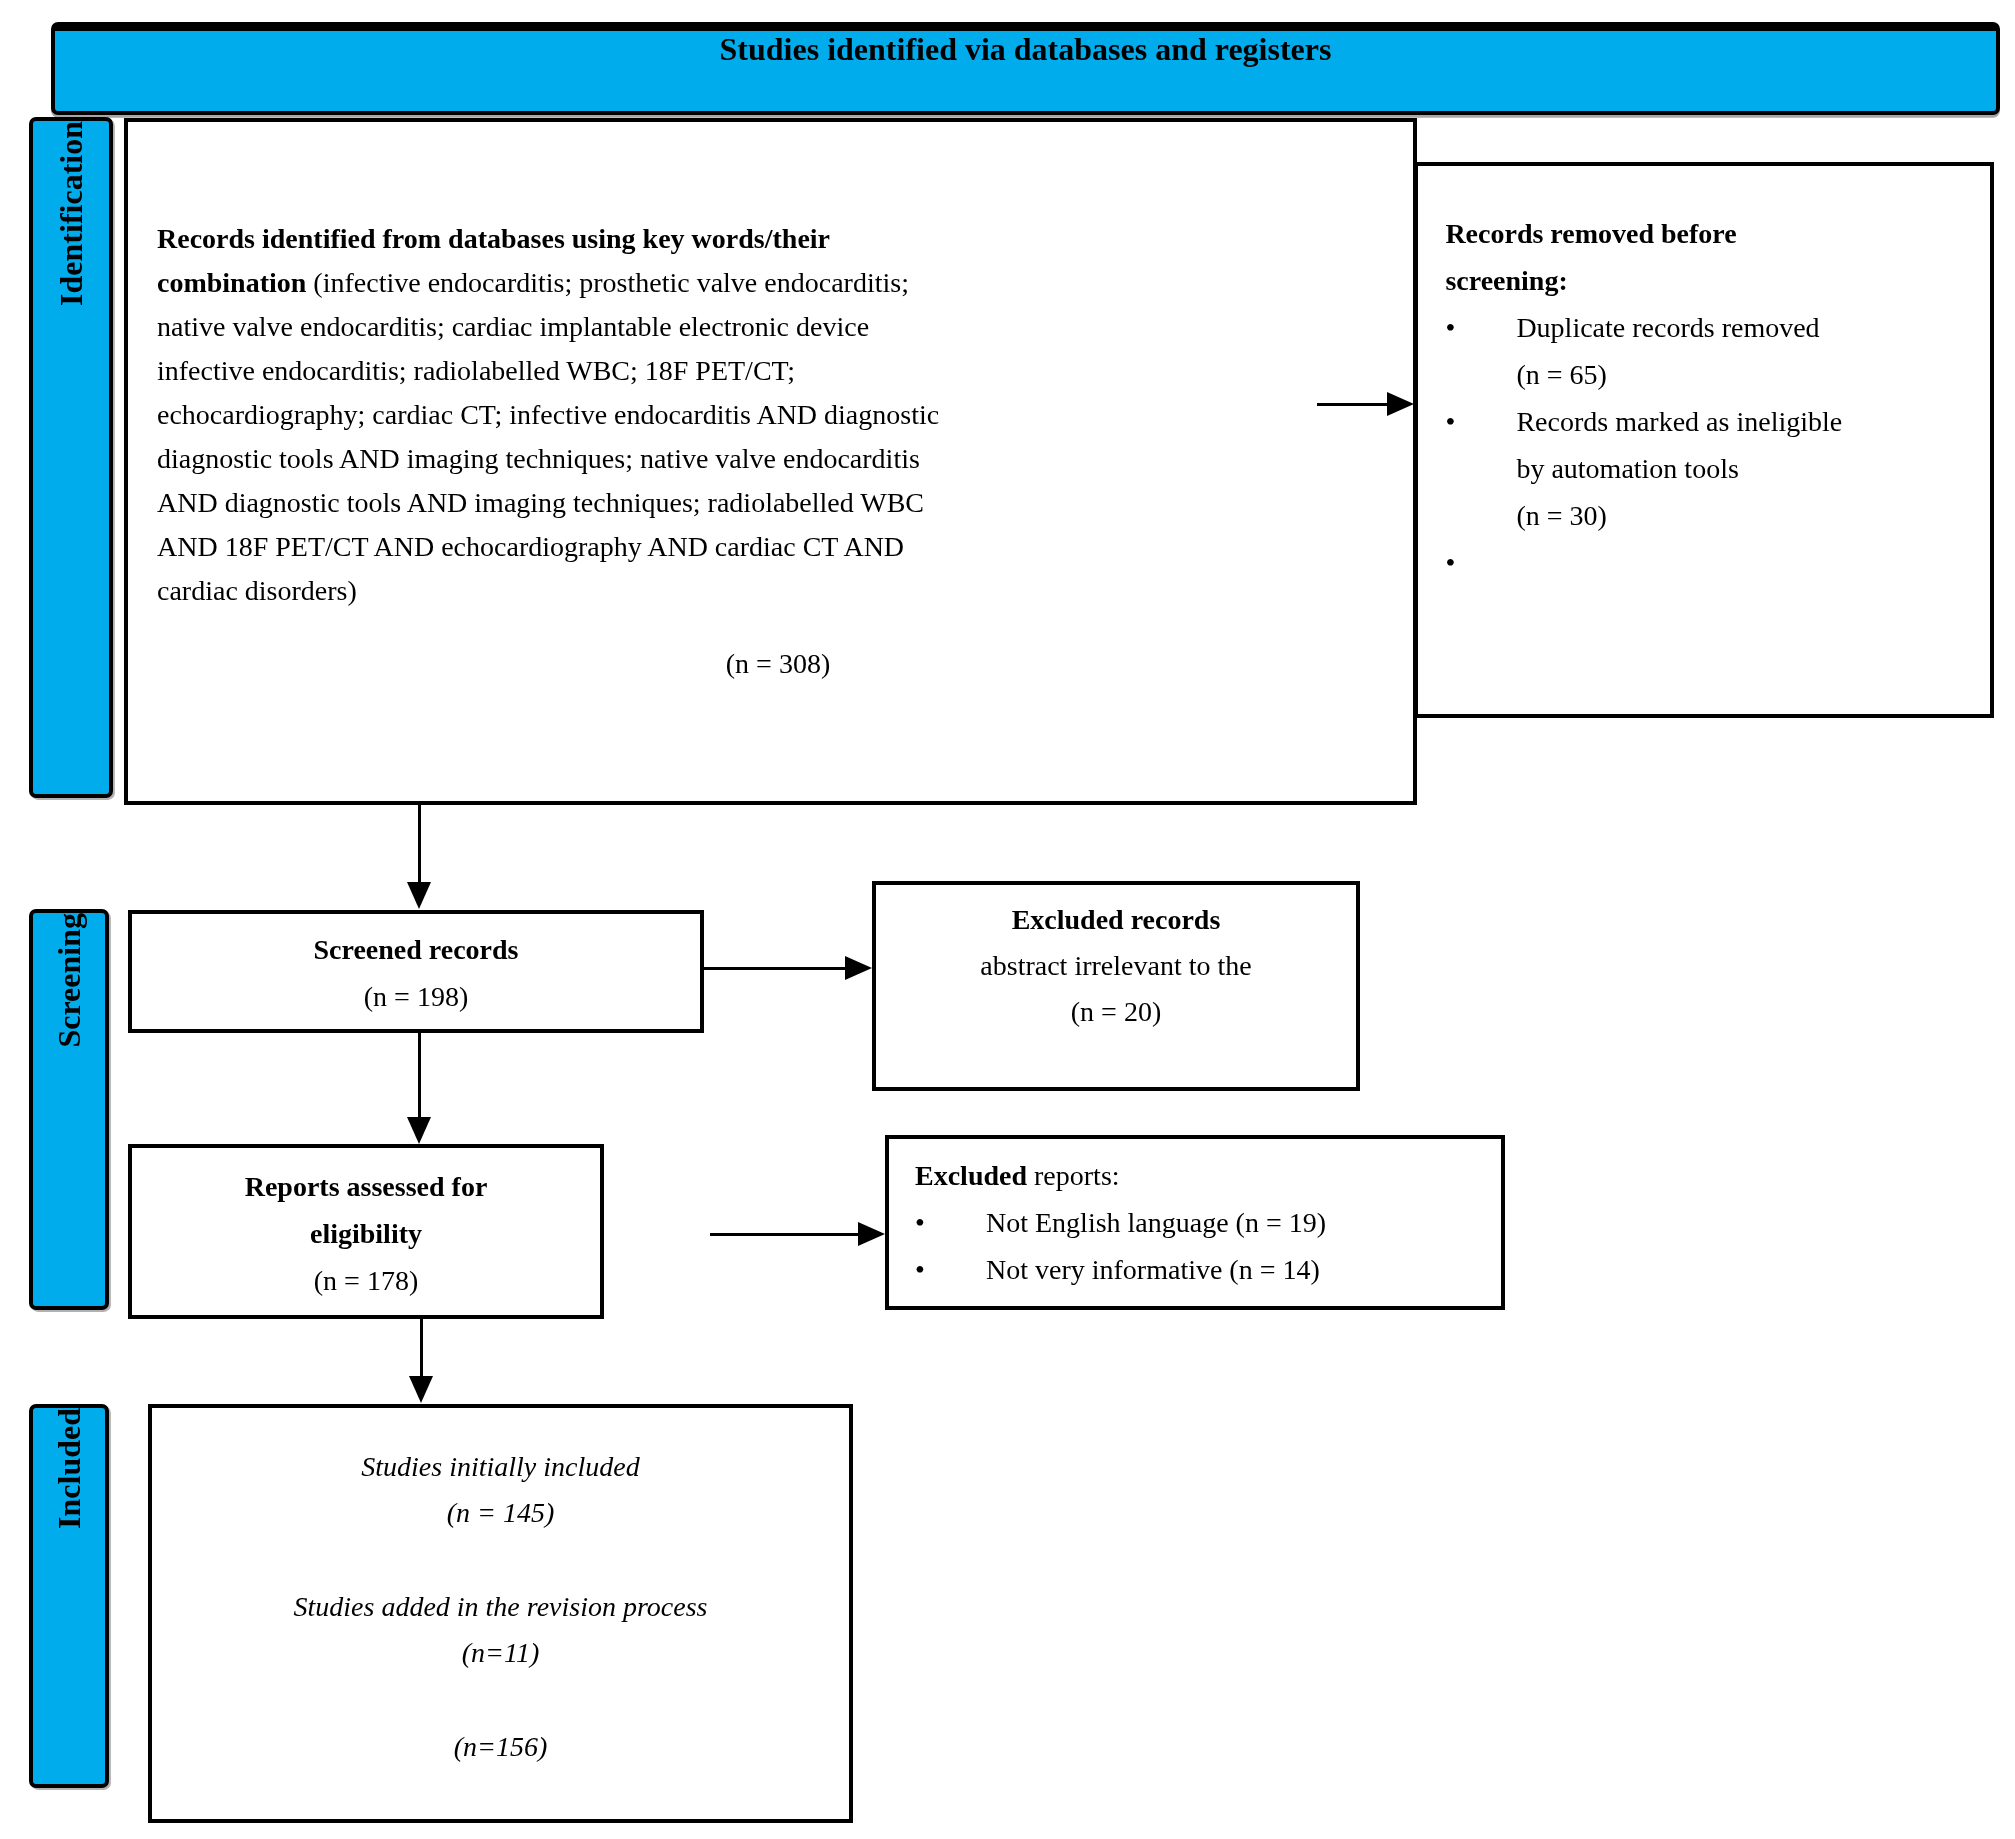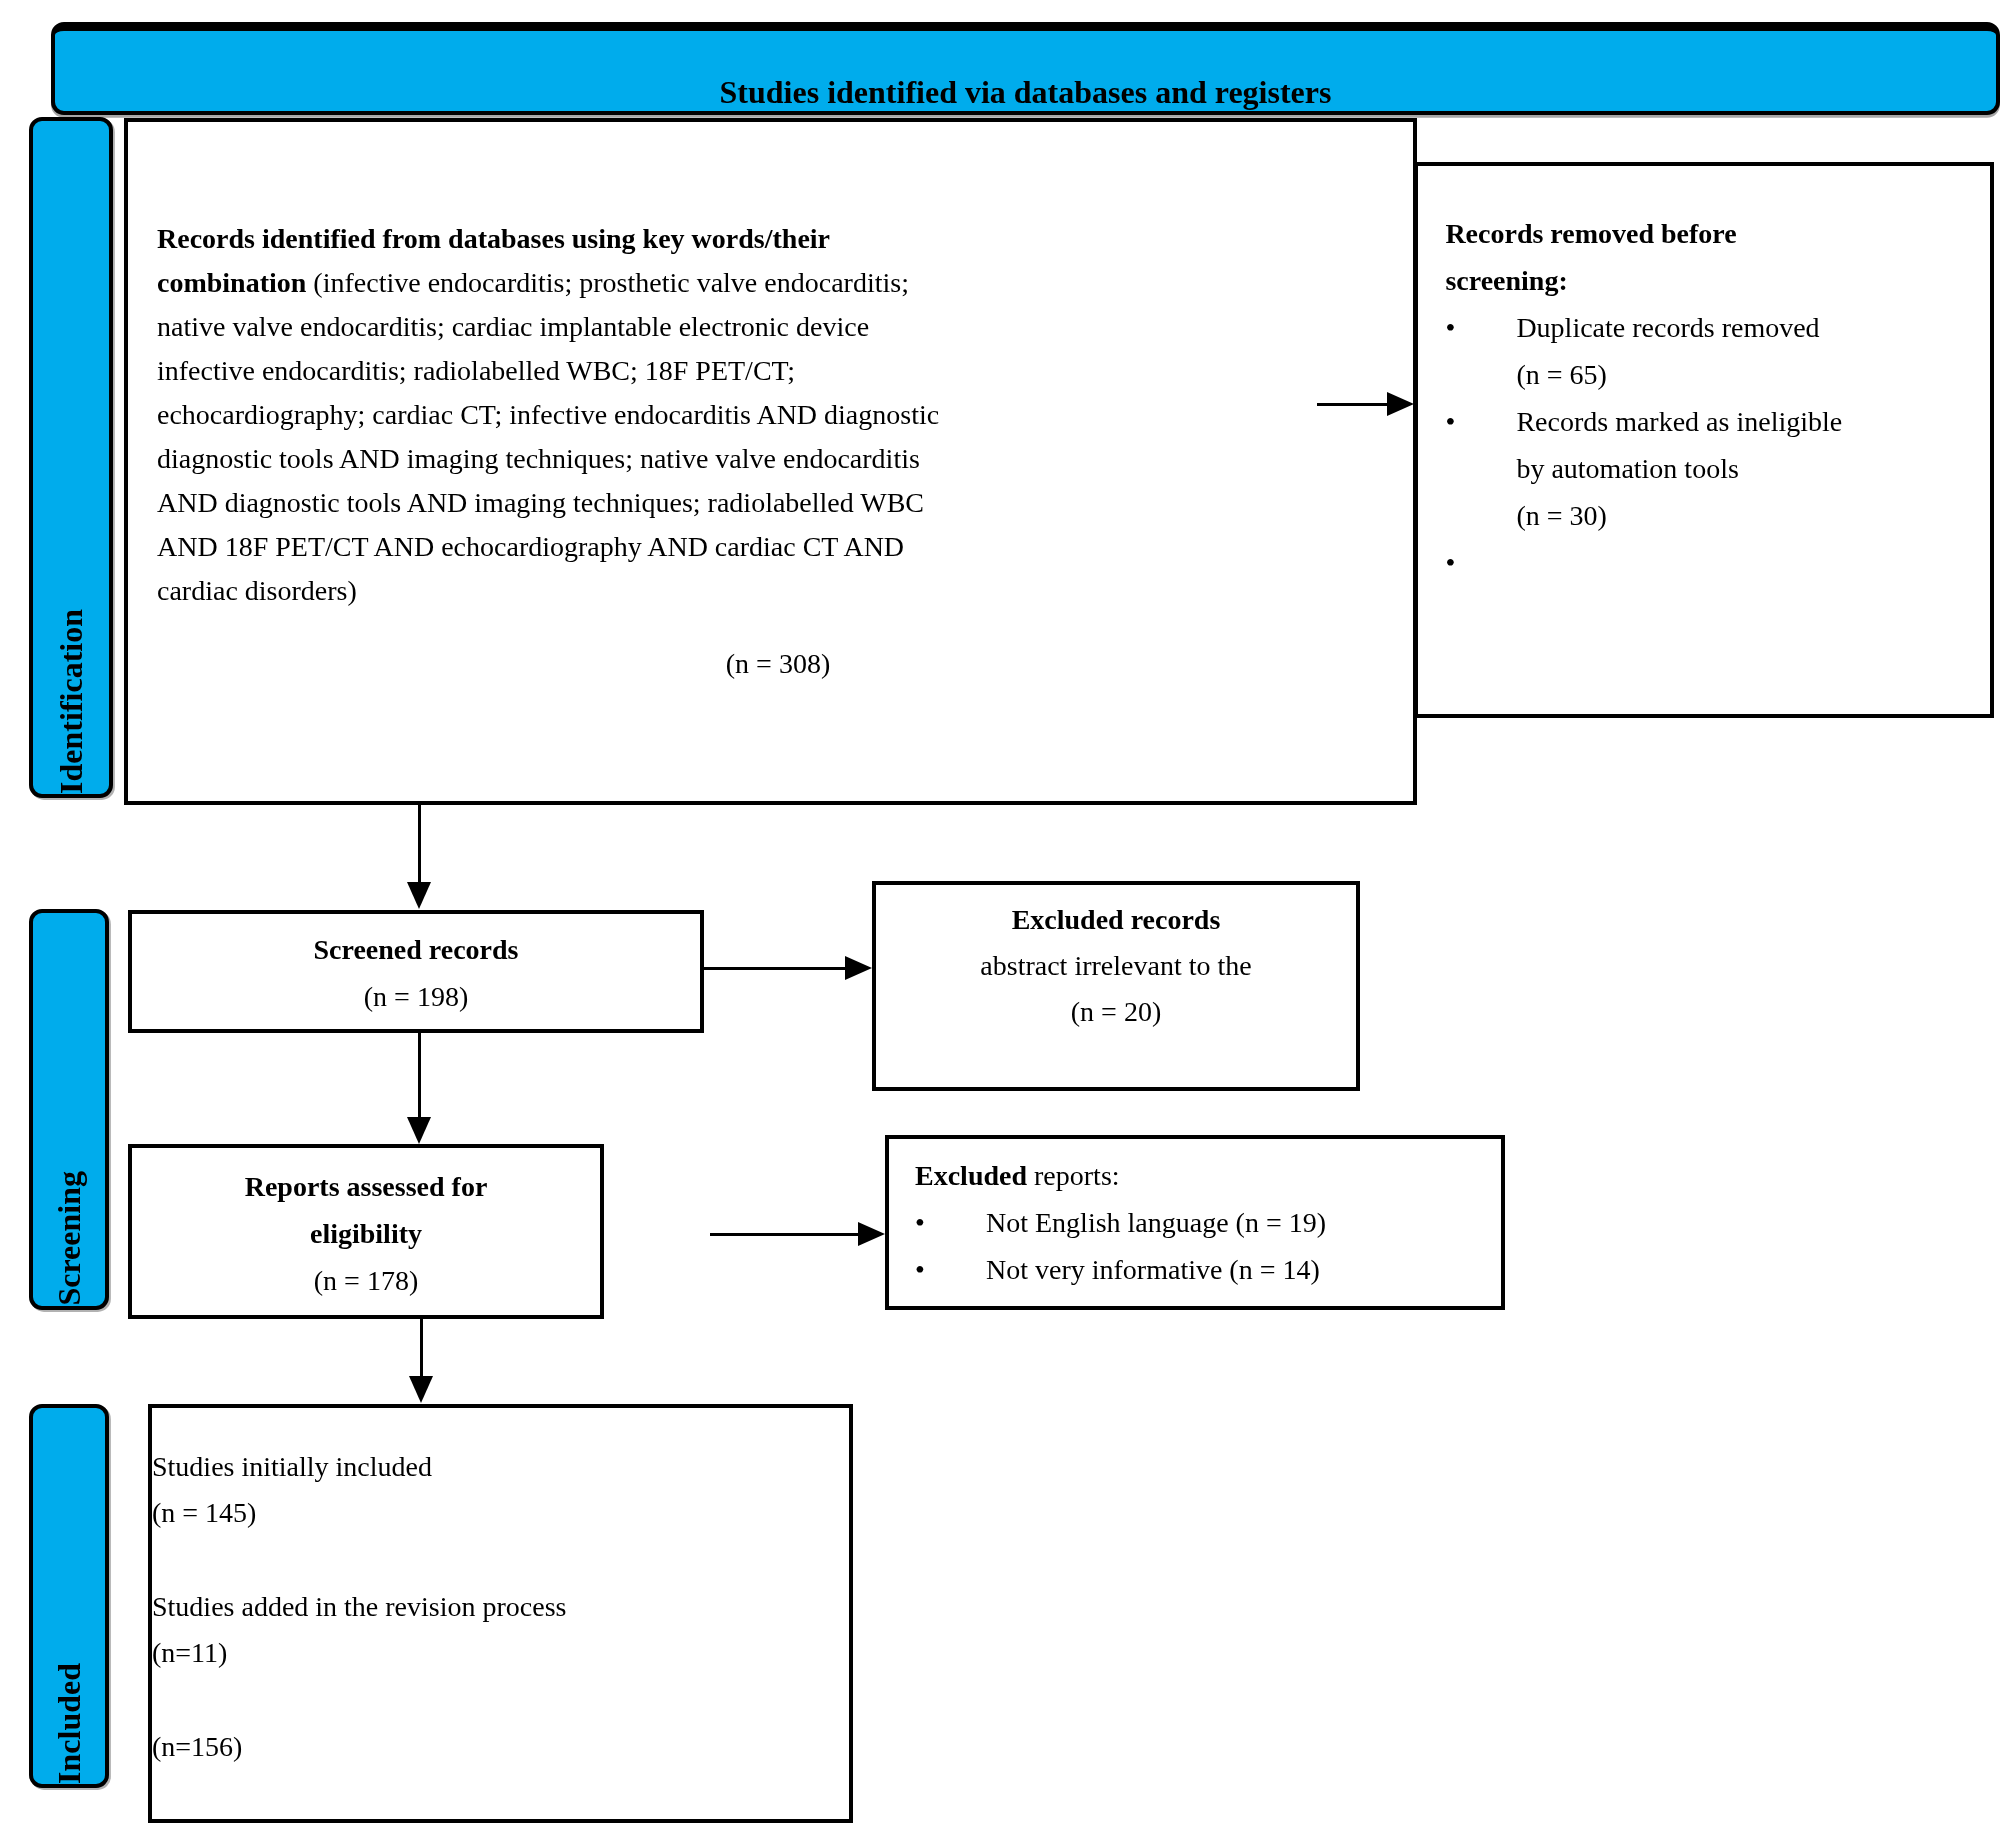--- a/index.html
+++ b/index.html
@@ -8,22 +8,22 @@
     width:2015px; height:1840px;
     font-family:"Liberation Serif","DejaVu Serif",serif;
     color:#000;
   }
   #canvas { position:relative; width:2015px; height:1840px; background:#fff; overflow:hidden; }
 
   
   .pill {
     position:absolute;
     border:4.7px solid #000;
-    border-radius:13px;
-    display:flex; align-items:flex-end; justify-content:center;
+    border-radius:7px;
+    display:flex; align-items:flex-start; justify-content:center;
     font-weight:bold;
   }
   #header-bar {
     left:51px; top:22px; width:1949px; height:93px;
     border-top-width:9.5px;
     font-size:32px;
     box-shadow:0 2.8px 0 rgba(0,0,0,0.35);
   }
   .stage-pill {
     font-size:32px;
@@ -51,21 +51,21 @@
   #box-records .count { text-align:center; margin-top:27.4px; }
 
   #box-removed { left:1414px; top:162px; width:580px; height:556px; padding:44px 9.5px 0 27.4px; }
   .bullet { display:flex; align-items:flex-start; }
   .bullet .dot { flex:0 0 71px; }
 
   #box-screened     { left:128px;  top:910px; width:576px; height:123px;  text-align:center; padding-top:12.3px; }
   #box-excl-records { left:872px; top:881px; width:488px; height:210px;  text-align:center; padding-top:12.3px; line-height:46px; }
   #box-reports      { left:128px;  top:1144px; width:476px; height:175px;  text-align:center; padding-top:15px; }
   #box-excl-reports { left:885px; top:1135px; width:620px; height:175px;  padding:13.2px 7px 0 26px; }
-  #box-included     { left:148px;  top:1404px; width:705px; height:419px;  padding-top:36px; line-height:46px; }
+  #box-included     { left:148px;  top:1404px; width:705px; height:419px;  text-align:center; padding-top:36px; line-height:46px;font-style:italic; }
   .group-gap { height:48px; }
 
   
   .arrow { position:absolute; }
   .vshaft { position:absolute; width:2.8px; background:#000; }
   .hshaft { position:absolute; height:2.8px; background:#000; }
   .head-down {
     position:absolute; width:0; height:0;
     border-left:12.3px solid transparent; border-right:12.3px solid transparent;
     border-top:27.4px solid #000;

